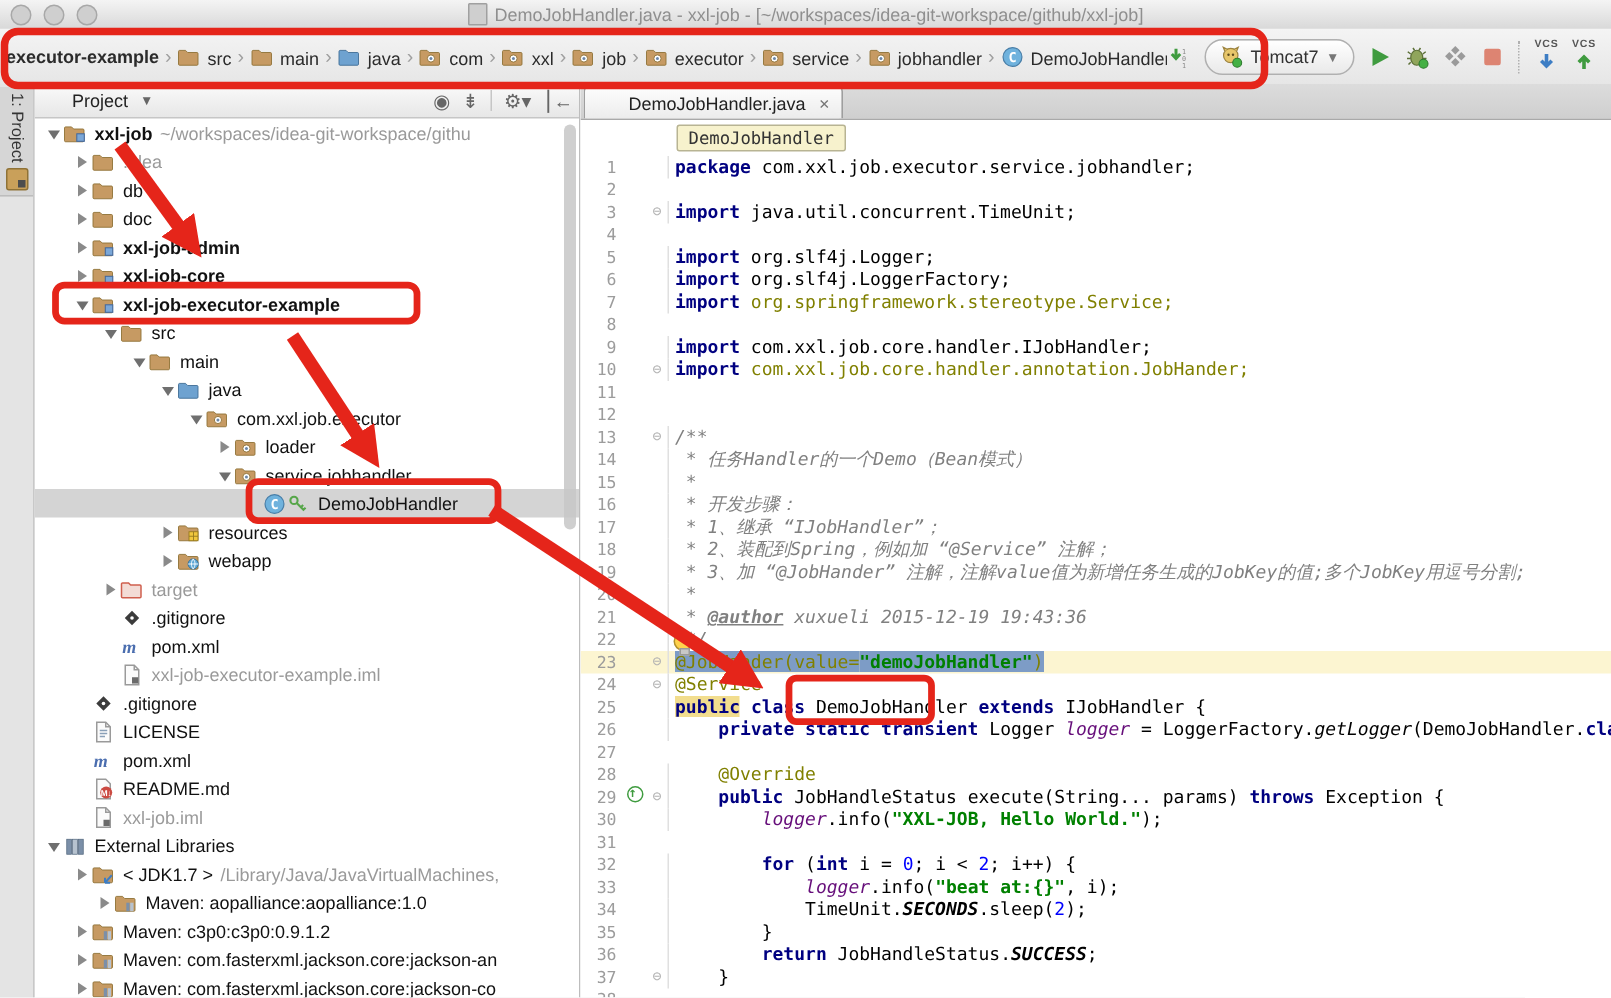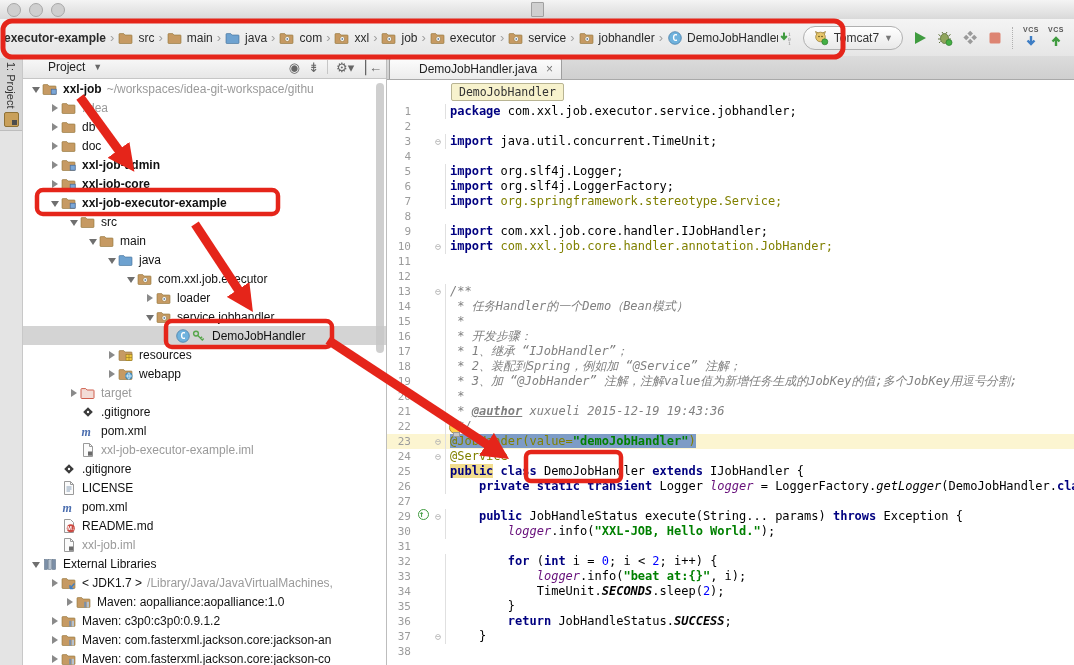--- a/index.html
+++ b/index.html
@@ -14,21 +14,21 @@
   .traffic{position:absolute;left:7px;top:3px;display:flex;gap:8px;}
   .tl{width:12px;height:12px;border-radius:50%;background:#cfcfcf;border:1px solid #a8a8a8;}
   .wtitle{margin:0 auto;display:flex;align-items:center;gap:5px;color:#8f8f8f;font-size:12px;white-space:nowrap;}
   .doc-ic{width:11px;height:13px;background:#cfcfcf;border:1px solid #a0a0a0;border-radius:1px;}
 
   
   .navbar{position:absolute;left:0;top:19px;width:1074px;height:37px;
     background:linear-gradient(#f4f4f4,#e6e6e6);border-bottom:1px solid #c4c4c4;
     display:flex;align-items:center;}
   .bc-wrap{display:flex;align-items:center;padding-left:3px;white-space:nowrap;overflow:hidden;flex:0 1 auto;}
-  .bc-item{display:inline-flex;align-items:center;gap:4px;font-size:12px;color:#2b2b2b;padding:2px 1px;}
+  .bc-item{display:inline-flex;align-items:flex-end;gap:4px;font-size:12px;color:#2b2b2b;padding:2px 1px;}
   .bc-label.bold{font-weight:bold;}
   .bc-chev{color:#9f9f9f;font-size:13px;margin:0 3px;}
   .icn{display:inline-flex;width:16px;height:16px;align-items:center;justify-content:center;flex:none;}
   .icn svg{display:block;}
   .toolbar{margin-left:auto;display:flex;align-items:center;gap:9px;padding-right:10px;flex:none;}
   .tb-btn{display:inline-flex;align-items:center;justify-content:center;cursor:default;}
   .runconf{background:linear-gradient(#ffffff,#e9e9e9);border:1px solid #b0b0b0;border-radius:12px;
     height:22px;padding:0 9px;display:flex;align-items:center;gap:5px;font-size:12px;color:#333;}
   .runconf .dd{color:#777;font-size:9px;}
   .tb-sep{width:1px;height:22px;border-left:1px dotted #b0b0b0;}
@@ -112,20 +112,21 @@
 <body class="nosel">
 
 <div class="titlebar">
   <div class="traffic">
     <span class="tl"></span>
     <span class="tl"></span>
     <span class="tl"></span>
   </div>
   <div class="wtitle">
     <span class="doc-ic"></span>
+    <span>DemoJobHandler.java - xxl-job - [~/workspaces/idea-git-workspace/github/xxl-job]</span>
   </div>
 </div>
 
 <div class="navbar">
   <div class="bc-wrap" id="breadcrumbs">
       <span class="bc-item">
         <span class="bc-label bold">executor-example</span>
       </span>
       <span class="bc-chev">›</span>
       <span class="bc-item">
@@ -694,20 +695,21 @@
         <div class="ln"><span class="ln-num">18</span><span class="ln-gico"></span><span class="ln-fold"></span><span class="ln-code"><span class="tk-c"> * 2、装配到Spring，例如加 “@Service” 注解；</span></span></div>
         <div class="ln"><span class="ln-num">19</span><span class="ln-gico"></span><span class="ln-fold"></span><span class="ln-code"><span class="tk-c"> * 3、加 “@JobHander” 注解，注解value值为新增任务生成的JobKey的值;多个JobKey用逗号分割;</span></span></div>
         <div class="ln"><span class="ln-num">20</span><span class="ln-gico"></span><span class="ln-fold"></span><span class="ln-code"><span class="tk-c"> *</span></span></div>
         <div class="ln"><span class="ln-num">21</span><span class="ln-gico"></span><span class="ln-fold"></span><span class="ln-code"><span class="tk-c"> * </span><span class="tk-d">@author</span><span class="tk-c"> xuxueli 2015-12-19 19:43:36</span></span></div>
         <div class="ln"><span class="ln-num">22</span><span class="ln-gico"></span><span class="ln-fold"></span><span class="ln-code"><span class="tk-c"> */</span></span></div>
         <div class="ln current"><span class="ln-num">23</span><span class="ln-gico"></span><span class="ln-fold">⊖</span><span class="ln-code"><span class="tk-a tk-sel">@JobHander(value=</span><span class="tk-s tk-sel">"demoJobHandler"</span><span class="tk-a tk-sel">)</span></span></div>
         <div class="ln"><span class="ln-num">24</span><span class="ln-gico"></span><span class="ln-fold">⊖</span><span class="ln-code"><span class="tk-a">@Service</span></span></div>
         <div class="ln"><span class="ln-num">25</span><span class="ln-gico"></span><span class="ln-fold"></span><span class="ln-code"><span class="tk-k tk-hl">public</span><span class="tk-p"> </span><span class="tk-k">class</span><span class="tk-p"> DemoJobHandler </span><span class="tk-k">extends</span><span class="tk-p"> IJobHandler {</span></span></div>
         <div class="ln"><span class="ln-num">26</span><span class="ln-gico"></span><span class="ln-fold"></span><span class="ln-code"><span class="tk-p">    </span><span class="tk-k">private static transient </span><span class="tk-p">Logger </span><span class="tk-f">logger</span><span class="tk-p"> = LoggerFactory.</span><span class="tk-m">getLogger</span><span class="tk-p">(DemoJobHandler.</span><span class="tk-k">class</span></span></div>
         <div class="ln"><span class="ln-num">27</span><span class="ln-gico"></span><span class="ln-fold"></span><span class="ln-code"></span></div>
+        <div class="ln"><span class="ln-num">28</span><span class="ln-gico"></span><span class="ln-fold"></span><span class="ln-code"><span class="tk-p">    </span><span class="tk-a">@Override</span></span></div>
         <div class="ln"><span class="ln-num">29</span><span class="ln-gico"><span class="ovr"></span></span><span class="ln-fold">⊖</span><span class="ln-code"><span class="tk-p">    </span><span class="tk-k">public</span><span class="tk-p"> JobHandleStatus execute(String... params) </span><span class="tk-k">throws</span><span class="tk-p"> Exception {</span></span></div>
         <div class="ln"><span class="ln-num">30</span><span class="ln-gico"></span><span class="ln-fold"></span><span class="ln-code"><span class="tk-p">        </span><span class="tk-f">logger</span><span class="tk-p">.info(</span><span class="tk-s">"XXL-JOB, Hello World."</span><span class="tk-p">);</span></span></div>
         <div class="ln"><span class="ln-num">31</span><span class="ln-gico"></span><span class="ln-fold"></span><span class="ln-code"></span></div>
         <div class="ln"><span class="ln-num">32</span><span class="ln-gico"></span><span class="ln-fold"></span><span class="ln-code"><span class="tk-p">        </span><span class="tk-k">for</span><span class="tk-p"> (</span><span class="tk-k">int</span><span class="tk-p"> i = </span><span class="tk-n">0</span><span class="tk-p">; i &lt; </span><span class="tk-n">2</span><span class="tk-p">; i++) {</span></span></div>
         <div class="ln"><span class="ln-num">33</span><span class="ln-gico"></span><span class="ln-fold"></span><span class="ln-code"><span class="tk-p">            </span><span class="tk-f">logger</span><span class="tk-p">.info(</span><span class="tk-s">"beat at:{}"</span><span class="tk-p">, i);</span></span></div>
         <div class="ln"><span class="ln-num">34</span><span class="ln-gico"></span><span class="ln-fold"></span><span class="ln-code"><span class="tk-p">            TimeUnit.</span><span class="tk-sf">SECONDS</span><span class="tk-p">.sleep(</span><span class="tk-n">2</span><span class="tk-p">);</span></span></div>
         <div class="ln"><span class="ln-num">35</span><span class="ln-gico"></span><span class="ln-fold"></span><span class="ln-code"><span class="tk-p">        }</span></span></div>
         <div class="ln"><span class="ln-num">36</span><span class="ln-gico"></span><span class="ln-fold"></span><span class="ln-code"><span class="tk-p">        </span><span class="tk-k">return</span><span class="tk-p"> JobHandleStatus.</span><span class="tk-sf">SUCCESS</span><span class="tk-p">;</span></span></div>
         <div class="ln"><span class="ln-num">37</span><span class="ln-gico"></span><span class="ln-fold">⊖</span><span class="ln-code"><span class="tk-p">    }</span></span></div>
         <div class="ln"><span class="ln-num">38</span><span class="ln-gico"></span><span class="ln-fold"></span><span class="ln-code"></span></div>

